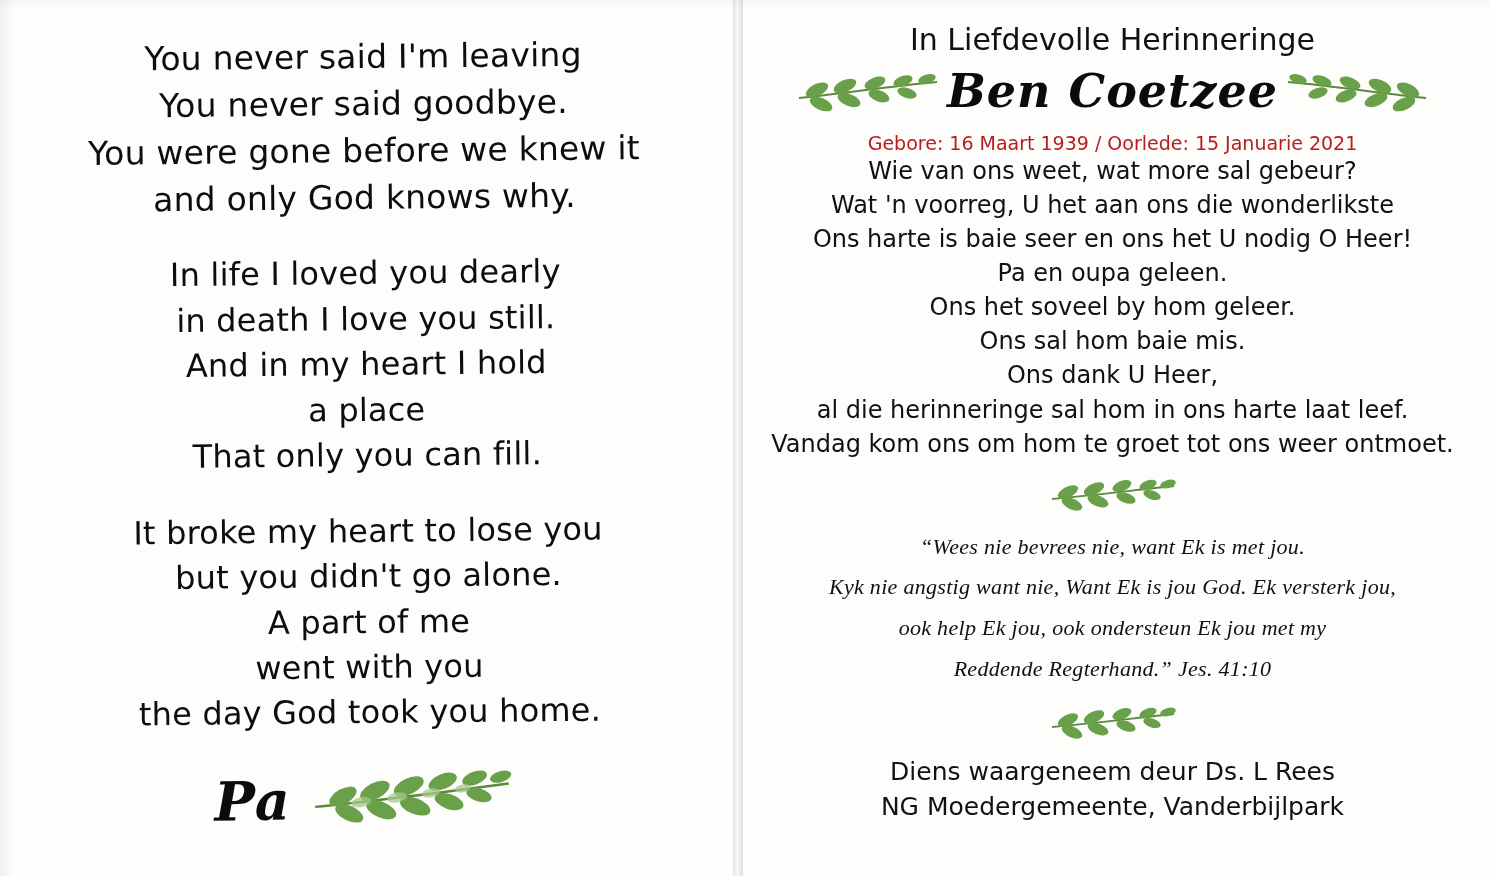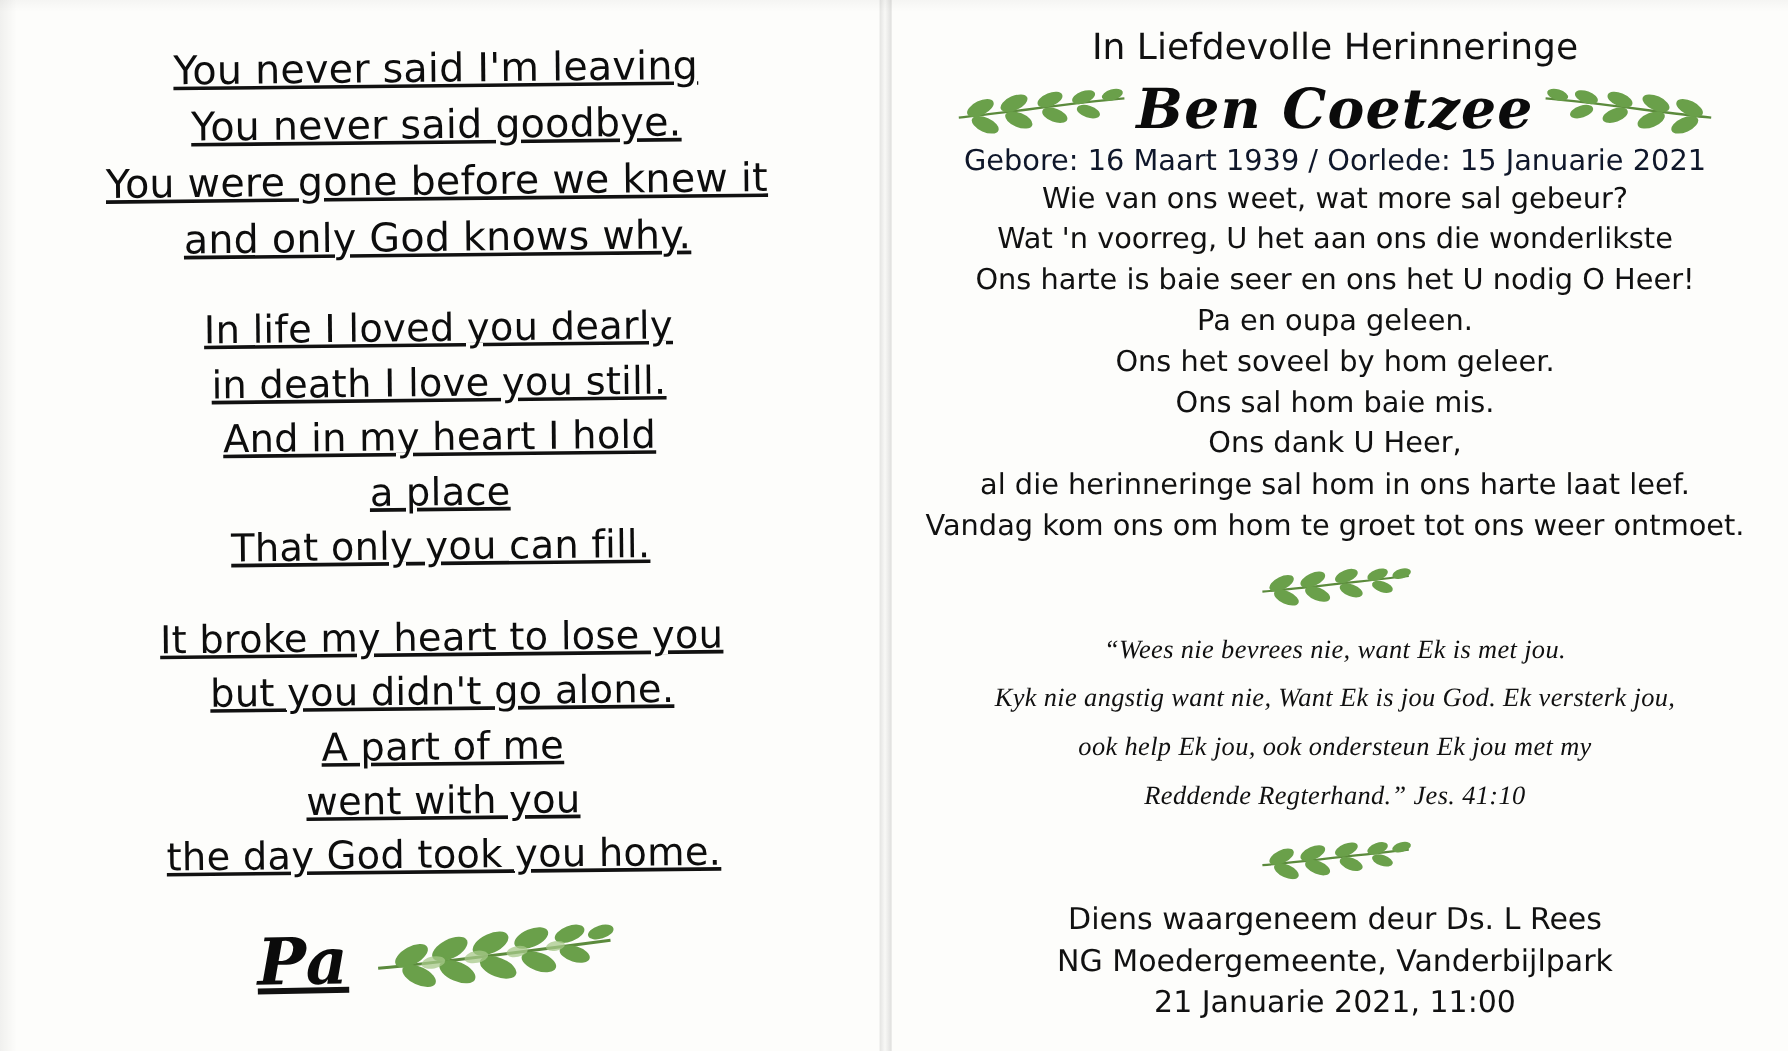--- a/index.html
+++ b/index.html
@@ -41,21 +41,20 @@
   }
 
   .panel {
     position: relative;
     height: 876px;
     box-sizing: border-box;
   }
   .panel-left {
     width: 733px;
     padding: 34px 40px 0 40px;
-    text-decoration: underline;
   }
   .panel-right {
     width: 757px;
     padding: 16px 24px 0 26px;
   }
 
   
   .poem {
     text-align: center;
     font-family: "DejaVu Sans", sans-serif;
@@ -105,23 +104,23 @@
     font-family: "DejaVu Serif", serif;
     font-style: italic;
     font-weight: bold;
     font-size: 46px;
     color: #0b0b0b;
     letter-spacing: 1px;
     white-space: nowrap;
   }
   .dates {
     text-align: center;
-    font-size: 24px;
-    margin-top: 2px;
-    color: #0f172a;
+    font-size: 19px;
+    margin-top: 14px;
+    color: #b91c1c;
   }
   .tribute {
     text-align: center;
     font-size: 24px;
     line-height: 1.42;
     color: #111;
   }
   .tribute .line { white-space: pre; }
 
   .verse {
@@ -309,17 +308,16 @@
             <ellipse cx="104" cy="20" rx="9" ry="4.5" transform="rotate(18 104 20)"></ellipse>
             <ellipse cx="120" cy="9" rx="8" ry="4" transform="rotate(-16 120 9)"></ellipse>
           </g>
         </svg>
       </span>
     </div>
 
     <div class="service">
       <div>Diens waargeneem deur Ds. L Rees</div>
       <div>NG Moedergemeente, Vanderbijlpark</div>
-      <div>21 Januarie 2021, 11:00</div>
     </div>
 
   </div>
 </div>
 
 </body></html>

